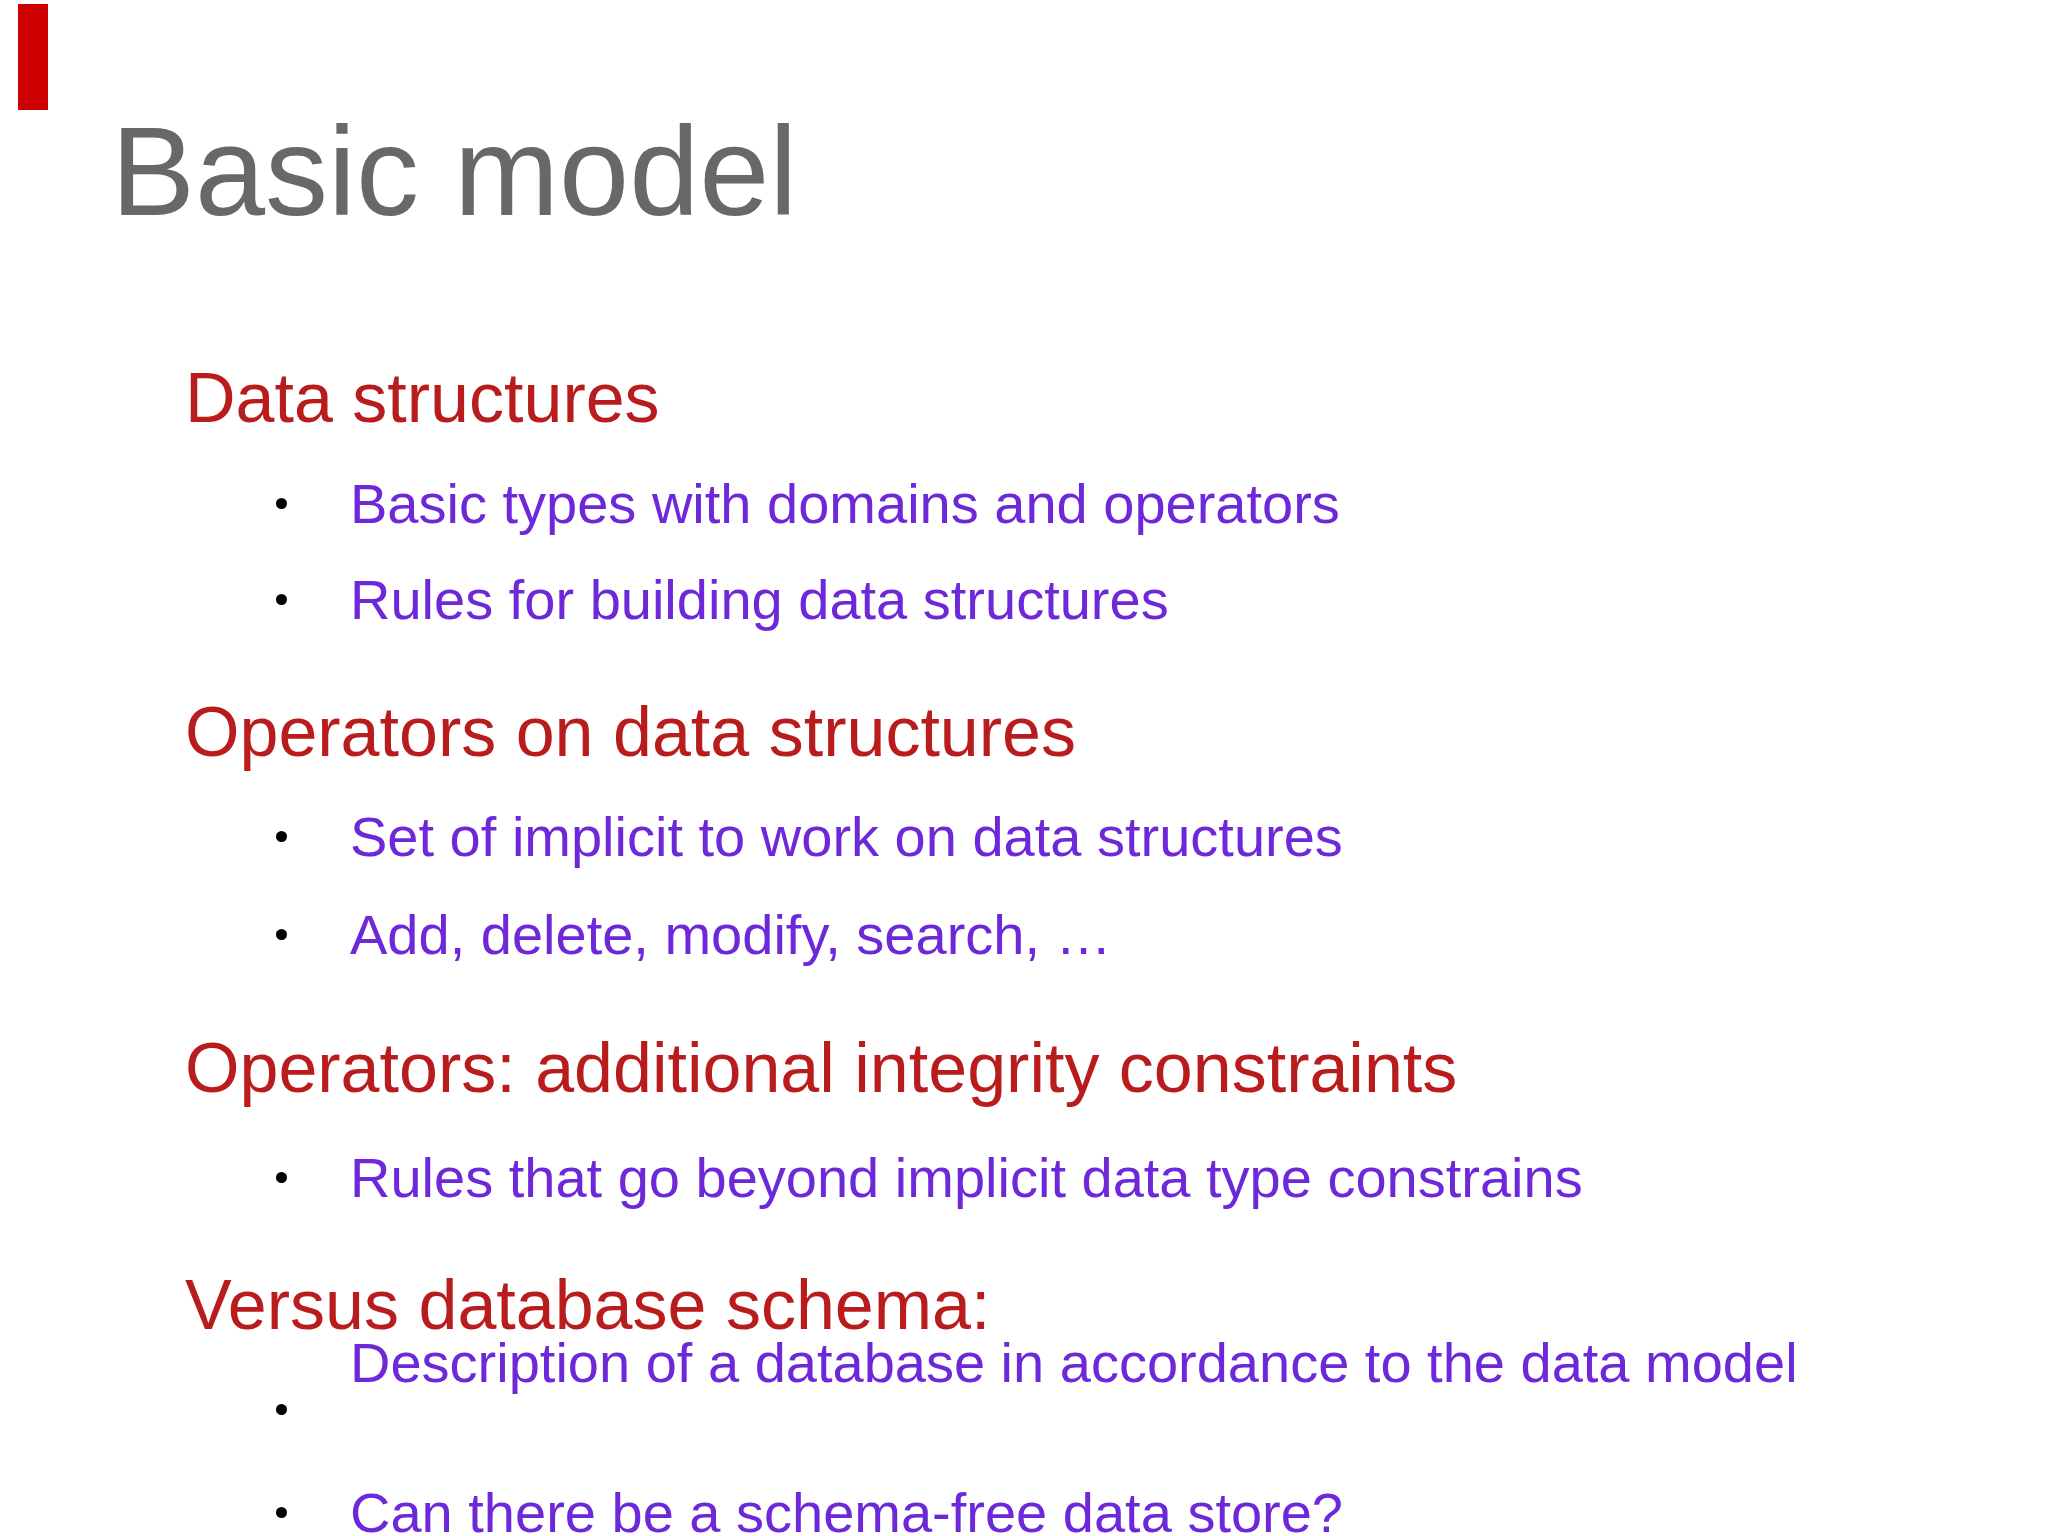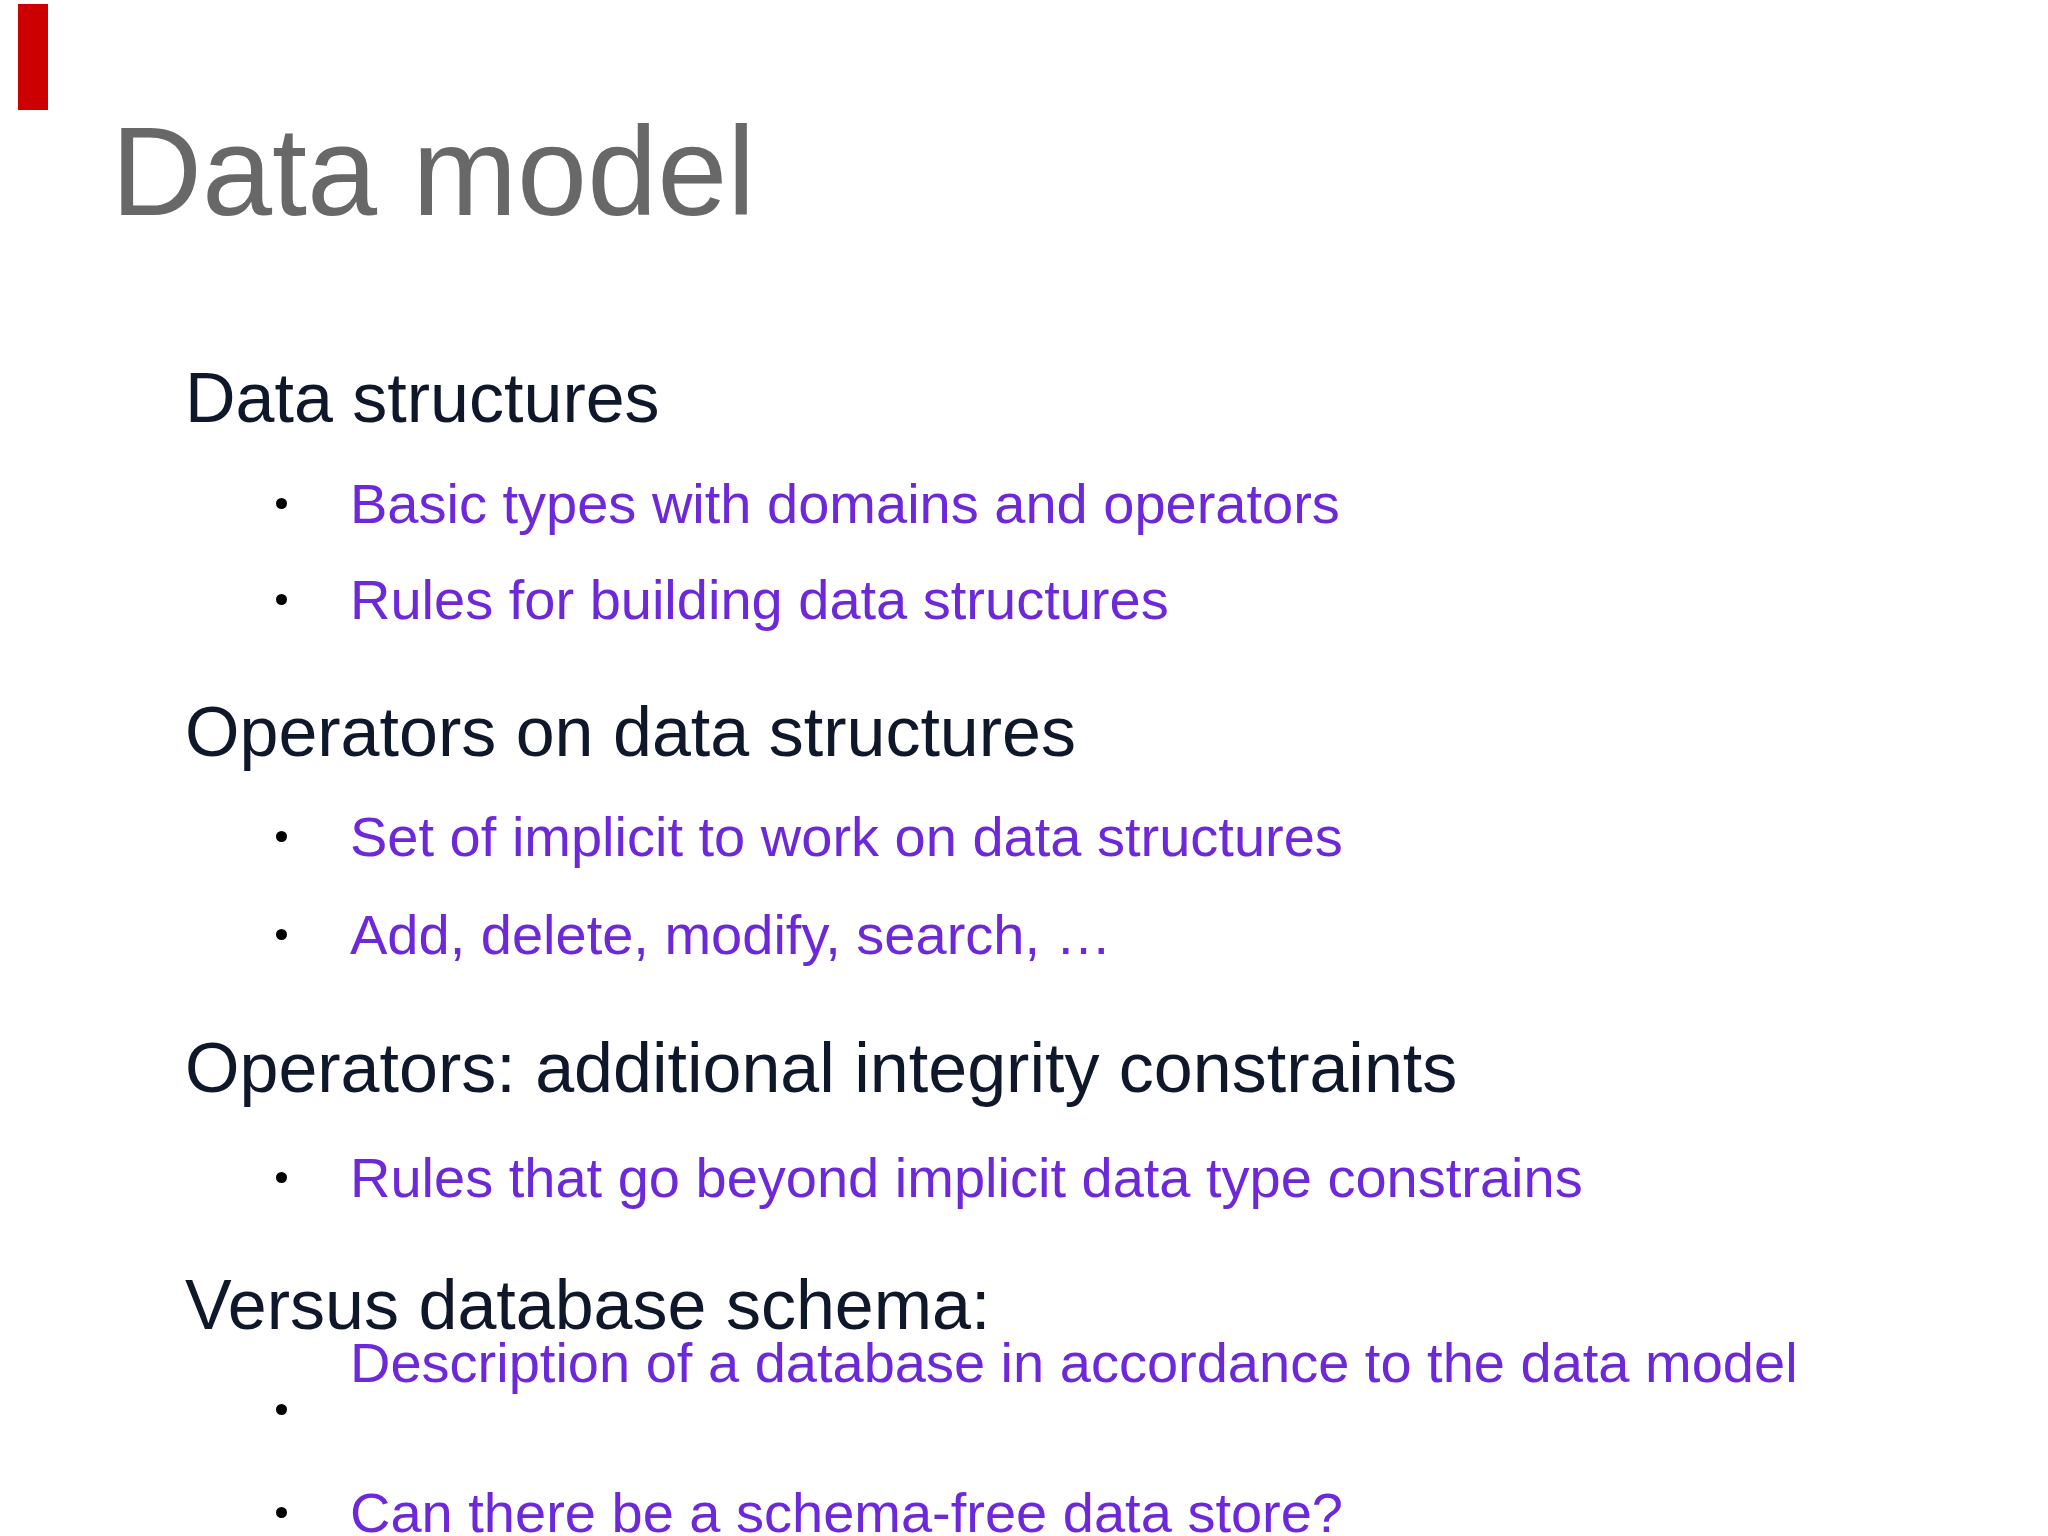--- a/index.html
+++ b/index.html
@@ -28,21 +28,21 @@
     top: 109px;
     font-size: 126px;
     line-height: 1;
     white-space: nowrap;
   }
   .section-heading {
     position: absolute;
     left: 185px;
     font-size: 70px;
     line-height: 1;
-    color: #0f172a;
+    color: #b91c1c;
     white-space: nowrap;
   }
   .bullet-dot {
     position: absolute;
     left: 276px;
     width: 11px;
     height: 11px;
     border-radius: 50%;
     background: #000000;
   }
@@ -53,21 +53,21 @@
     line-height: 1;
     color: #6d28d9;
     white-space: nowrap;
   }
 </style>
 </head>
 <body>
 
 <div class="slide" style="background: rgb(255, 255, 255);">
   <div class="accent-bar" style="background: rgb(204, 0, 0);"></div>
-  <div class="slide-title" style="color: rgb(104, 104, 104);">Data model</div>
+  <div class="slide-title" style="color: rgb(104, 104, 104);">Basic model</div>
   <div id="sections-root">
       <div class="section-heading" style="top: 363px;">Data structures</div>
       <div class="bullet-dot" style="top: 498px;"></div>
       <div class="bullet-text" style="top: 476px;">Basic types with domains and operators</div>
       <div class="bullet-dot" style="top: 594px;"></div>
       <div class="bullet-text" style="top: 572px;">Rules for building data structures</div>
       <div class="section-heading" style="top: 697px;">Operators on data structures</div>
       <div class="bullet-dot" style="top: 831px;"></div>
       <div class="bullet-text" style="top: 809px;">Set of implicit to work on data structures</div>
       <div class="bullet-dot" style="top: 929px;"></div>

